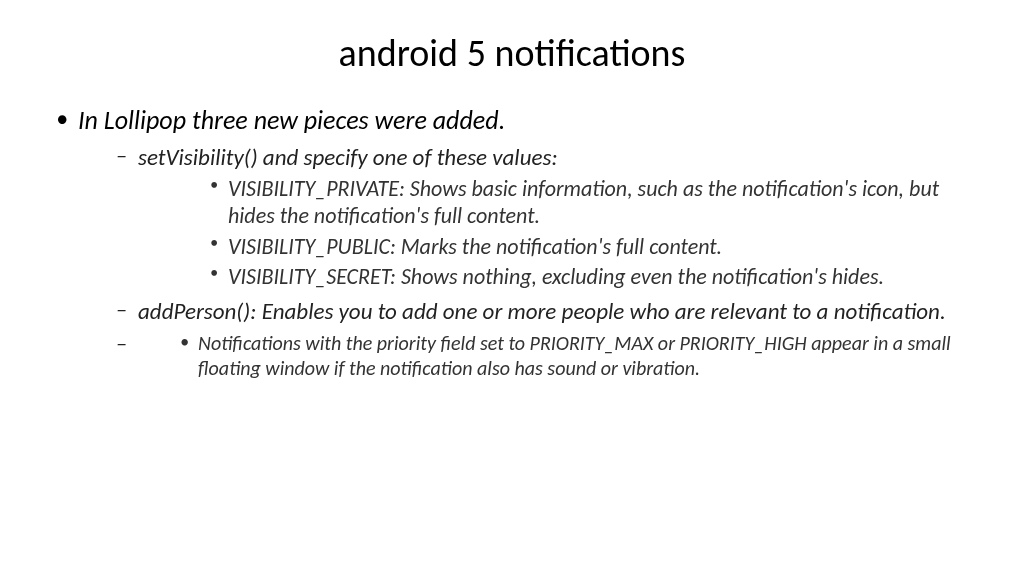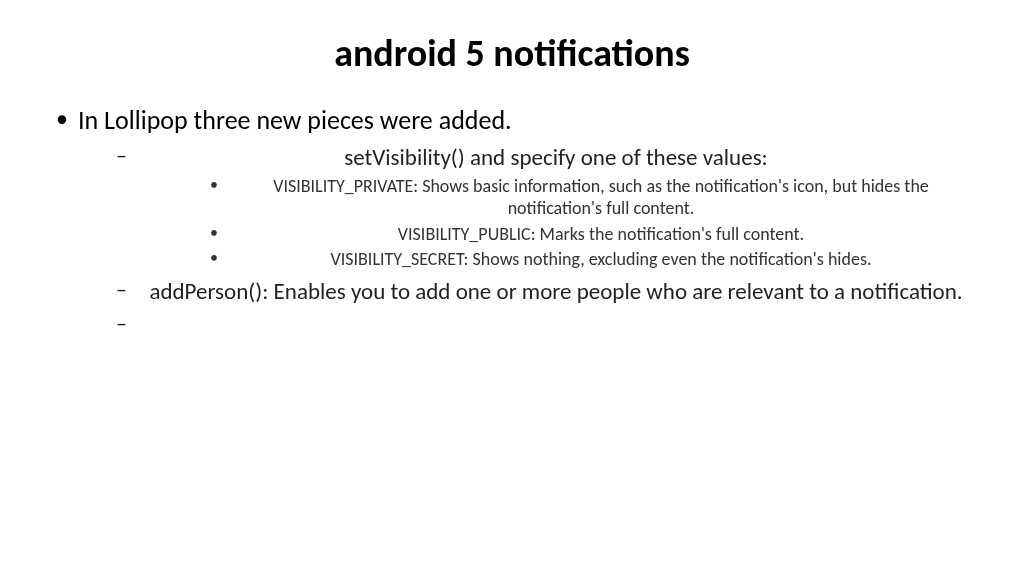--- a/index.html
+++ b/index.html
@@ -7,49 +7,49 @@
     width: 1024px;
     height: 576px;
     background: #ffffff;
     font-family: Calibri, "Segoe UI", Arial, sans-serif;
     color: #1a1a1a;
     padding: 30px 50px 30px 50px;
     overflow: hidden;
   }
   .title {
     font-size: 38px;
-    font-weight: 700;
+    font-weight: 400;
     text-align: center;
     margin-bottom: 28px;
     color: #000;
   }
   ul.l1 {
     list-style: none;
     padding-left: 0;
   }
   ul.l1 > li {
     position: relative;
     padding-left: 28px;
     font-size: 26px;
     line-height: 1.25;
     margin-bottom: 6px;
     color: #000;
+    font-style: italic;
   }
   ul.l1 > li::before {
     content: "•";
     position: absolute;
     left: 6px;
     top: 0;
     font-size: 24px;
   }
   ul.l2 {
     list-style: none;
     padding-left: 34px;
     margin-top: 6px;
-    text-align: center;
   }
   ul.l2 > li {
     position: relative;
     padding-left: 26px;
     font-size: 23px;
     line-height: 1.22;
     margin-bottom: 6px;
     color: #222;
   }
   ul.l2 > li::before {
@@ -61,21 +61,21 @@
   }
   ul.l3 {
     list-style: none;
     padding-left: 70px;
     margin-top: 4px;
     margin-bottom: 4px;
   }
   ul.l3 > li {
     position: relative;
     padding-left: 20px;
-    font-size: 18px;
+    font-size: 22px;
     line-height: 1.25;
     margin-bottom: 3px;
     color: #333;
   }
   ul.l3 > li::before {
     content: "•";
     position: absolute;
     left: 2px;
     top: 0;
     font-size: 16px;
@@ -115,16 +115,19 @@
         <ul class="l3">
           <li><span>VISIBILITY_PRIVATE: Shows basic information, such as the notification's icon, but hides the notification's full content.</span></li>
           <li><span>VISIBILITY_PUBLIC: Marks the notification's full content.</span></li>
           <li><span>VISIBILITY_SECRET: Shows nothing, excluding even the notification's hides.</span></li>
         </ul>
       </li>
       <li>
         <span>addPerson(): Enables you to add one or more people who are relevant to a notification.</span>
       </li>
       <li>
+        <ul class="l3b">
+          <li><span>Notifications with the priority field set to PRIORITY_MAX or PRIORITY_HIGH appear in a small floating window if the notification also has sound or vibration.</span></li>
+        </ul>
       </li>
     </ul>
   </li>
 </ul>
 
 </body></html>

